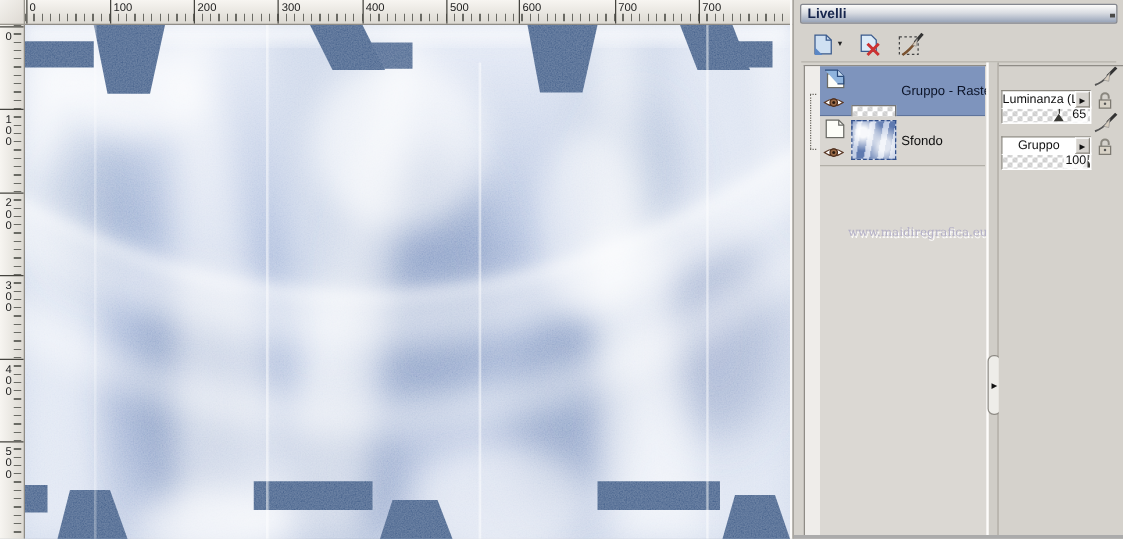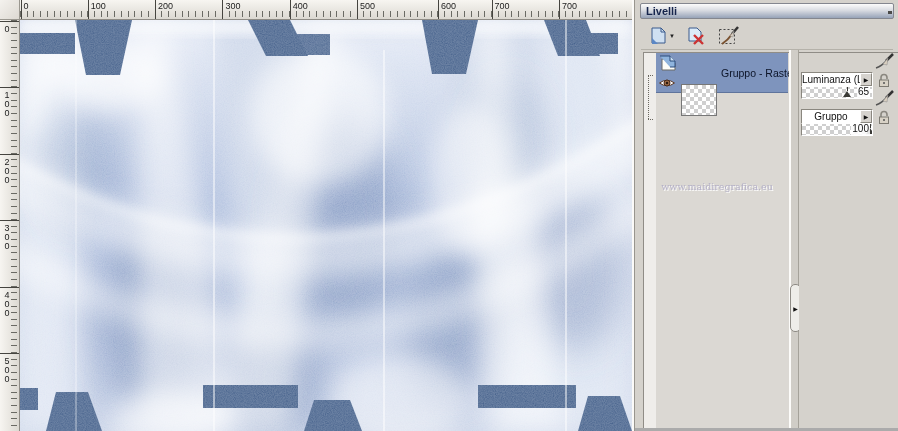--- a/index.html
+++ b/index.html
@@ -47,21 +47,21 @@
     linear-gradient(100deg,#6d86b8 0 10%,#c3cfe6 10% 20%,#5f7ab0 20% 36%,#cdd6ea 36% 48%,#6882b5 48% 64%,#c3cfe6 64% 76%,#5f7ab0 76% 88%,#b9c6e0 88%);}
   .lname{position:absolute;left:65px;top:0;height:100%;display:flex;align-items:center;font-size:10.5px;color:#111;white-space:nowrap;}
   .layer-row.selected .lname{color:#0c1428;}
   .checker{background-color:#fff;background-image:
     linear-gradient(45deg,#cfcfcf 25%,transparent 25%,transparent 75%,#cfcfcf 75%),
     linear-gradient(45deg,#cfcfcf 25%,transparent 25%,transparent 75%,#cfcfcf 75%);
     background-size:8px 8px;background-position:0 0,4px 4px;margin-top:28px;}
 
   
   #wm1{position:absolute;left:0;width:146px;top:108px;text-align:center;font-family:"DejaVu Serif",serif;font-size:15px;color:#b4b0c7;text-shadow:1px 1px 0 rgba(255,255,255,.95);}
-  #wm2{position:absolute;left:0;width:146px;top:128px;text-align:center;font-family:"DejaVu Serif",serif;font-size:9.5px;color:#b4b0c7;text-shadow:1px 1px 0 rgba(255,255,255,.95);}
+  #wm2{position:absolute;left:0;width:146px;top:128px;text-align:right;font-family:"DejaVu Serif",serif;font-size:9.5px;color:#b4b0c7;text-shadow:1px 1px 0 rgba(255,255,255,.95);}
 
   
   #splitter{left:154px;top:50px;width:10px;height:378px;background:#d0cdc7;border-left:2px solid #fdfcfa;border-right:1px solid #a5a29a;box-sizing:border-box;}
   #split-pill{position:absolute;left:-1px;top:234px;width:9px;height:46px;background:#eeede9;border:1px solid #8e8b85;border-radius:5px;display:flex;align-items:center;justify-content:center;}
   #split-pill span{font-size:6px;color:#111;}
 
   
   #prop-panel{left:164px;top:52px;width:100px;height:376px;background:#d5d2cc;border-top:1px solid #8f8c86;box-sizing:border-box;}
   .slider-track{position:absolute;left:2px;width:72px;height:15px;border-top:1px solid #8a877f;border-left:1px solid #8a877f;border-bottom:1px solid #fff;border-right:1px solid #fff;box-sizing:border-box;overflow:hidden;}
   .slider-value{position:absolute;right:2px;top:0;font-size:10px;color:#111;background:rgba(255,255,255,.88);padding:0 1px;line-height:13px;}
@@ -94,21 +94,21 @@
       </div>
     <div class="h-maj" style="left:202.4px">
         <span>300</span>
       </div>
     <div class="h-maj" style="left:269.7px">
         <span>400</span>
       </div>
     <div class="h-maj" style="left:337px">
         <span>500</span>
       </div>
-    <div class="h-maj" style="left:418px">
+    <div class="h-maj" style="left:395px">
         <span>600</span>
       </div>
     <div class="h-maj" style="left:471.6px">
         <span>700</span>
       </div>
     <div class="h-maj" style="left:538.9px">
         <span>700</span>
       </div>
   </div>
 
@@ -269,20 +269,37 @@
           <svg width="18" height="12" viewBox="0 0 18 12">
             <path d="M1.5 6 Q9 0.5 16.5 6 Q9 11.5 1.5 6 Z" fill="#fff" stroke="#5c3a28"></path>
             <circle cx="9" cy="6" r="3" fill="#9a6a46" stroke="#4a2c1c"></circle>
             <circle cx="9" cy="6" r="1.2" fill="#2a1a10"></circle>
           </svg>
         </div>
         <div class="thumb checker"></div>
         <span class="lname">Gruppo - Raster 1</span>
       </div>
 
+      <div class="layer-row" style="top:40px">
+        <div class="licon">
+          <svg width="20" height="16" viewBox="0 0 20 16">
+            <path d="M3 1 h10 l4 4 v10 h-14 z" fill="#fdfdf8" stroke="#6b6b66"></path>
+            <path d="M13 1 v4 h4" fill="none" stroke="#6b6b66"></path>
+          </svg>
+        </div>
+        <div class="leye">
+          <svg width="18" height="12" viewBox="0 0 18 12">
+            <path d="M1.5 6 Q9 0.5 16.5 6 Q9 11.5 1.5 6 Z" fill="#fff" stroke="#5c3a28"></path>
+            <circle cx="9" cy="6" r="3" fill="#9a6a46" stroke="#4a2c1c"></circle>
+            <circle cx="9" cy="6" r="1.2" fill="#2a1a10"></circle>
+          </svg>
+        </div>
+        <div class="thumb sfondo"></div>
+        <span class="lname">Sfondo</span>
+      </div>
 
       <div id="wm2">www.maidiregrafica.eu</div>
     </div>
 
     <div class="abs" id="splitter">
       <div id="split-pill">
         <span>▶</span>
       </div>
     </div>
 

